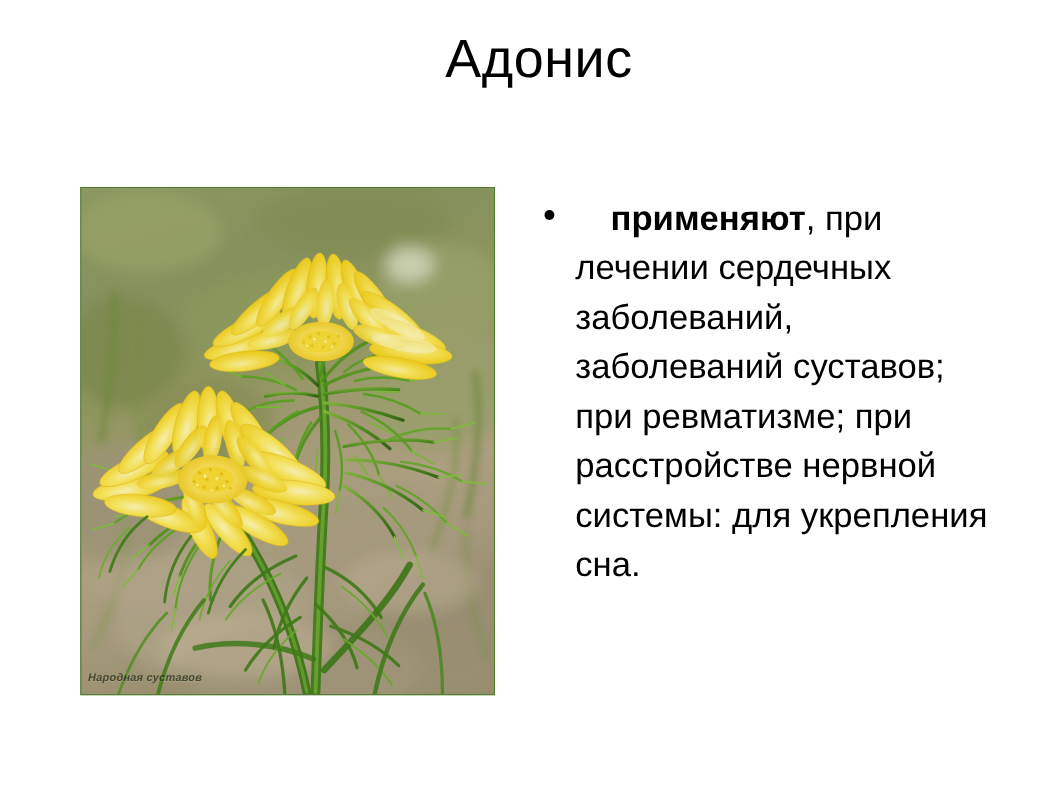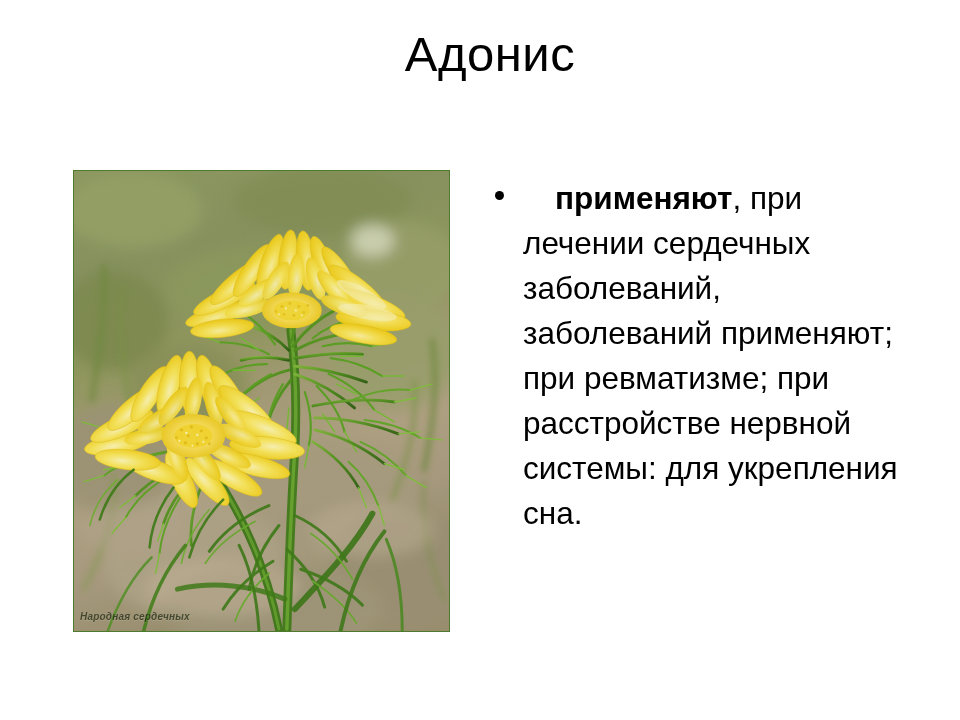--- a/index.html
+++ b/index.html
@@ -455,23 +455,23 @@
         <path d="M268 462 C 276 424, 290 390, 312 362" stroke="#3f7a1a" stroke-width="4"></path>
         <path d="M330 462 C 330 430, 326 398, 314 370" stroke="#4b8a22" stroke-width="3"></path>
         <path d="M70 462 C 78 430, 92 400, 112 376" stroke="#44801c" stroke-width="3.5"></path>
         <path d="M34 462 C 44 434, 58 408, 78 388" stroke="#55922a" stroke-width="2.6"></path>
         <path d="M186 462 C 184 430, 178 400, 166 376" stroke="#3d7818" stroke-width="3"></path>
       </g>
 
       <rect x="0" y="0" width="377" height="462" fill="#7a7f4a" opacity="0.045"></rect>
     </svg>
 
-    <div class="watermark">Народная сердечных</div>
+    <div class="watermark">Народная суставов</div>
   </div>
 
   <div class="body-block">
     <div class="bullet-row">
       <span class="bullet-mark"></span>
-      <div class="bullet-text"><b>применяют</b><span>, при лечении сердечных заболеваний, заболеваний применяют; при ревматизме; при расстройстве нервной системы: для укрепления сна.</span></div>
+      <div class="bullet-text"><b>применяют</b><span>, при лечении сердечных заболеваний, заболеваний суставов; при ревматизме; при расстройстве нервной системы: для укрепления сна.</span></div>
     </div>
   </div>
 
 </div>
 
 </body></html>

